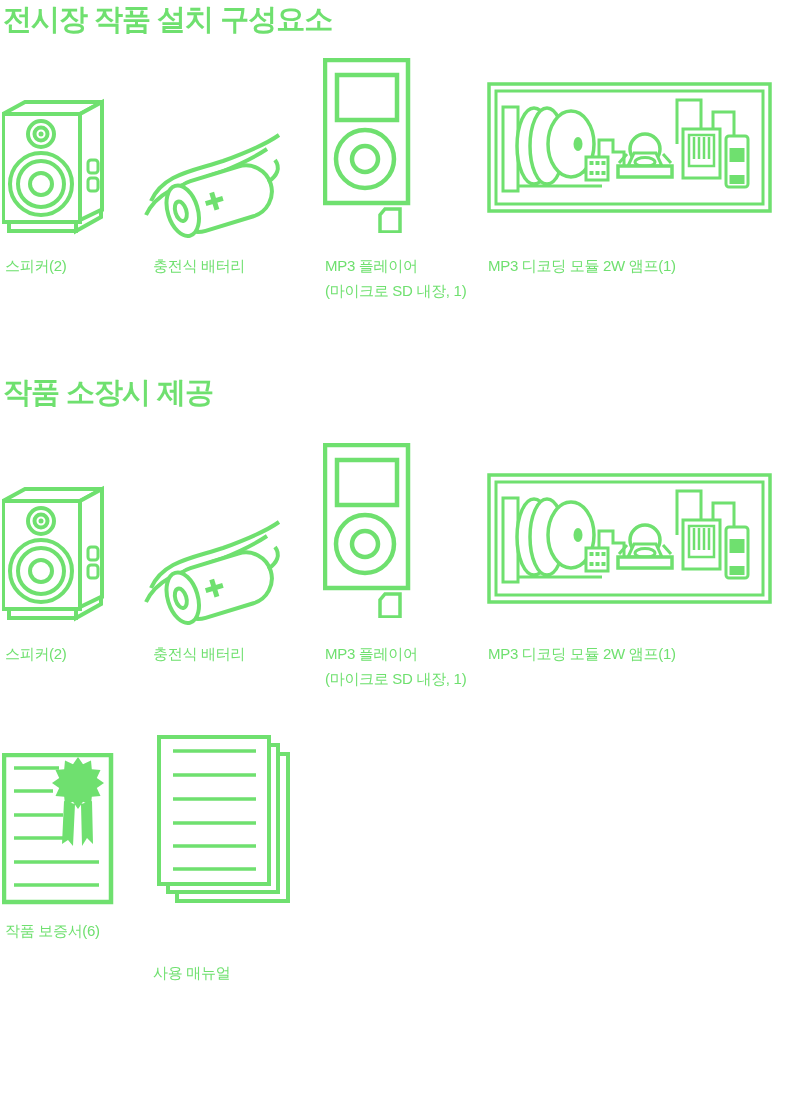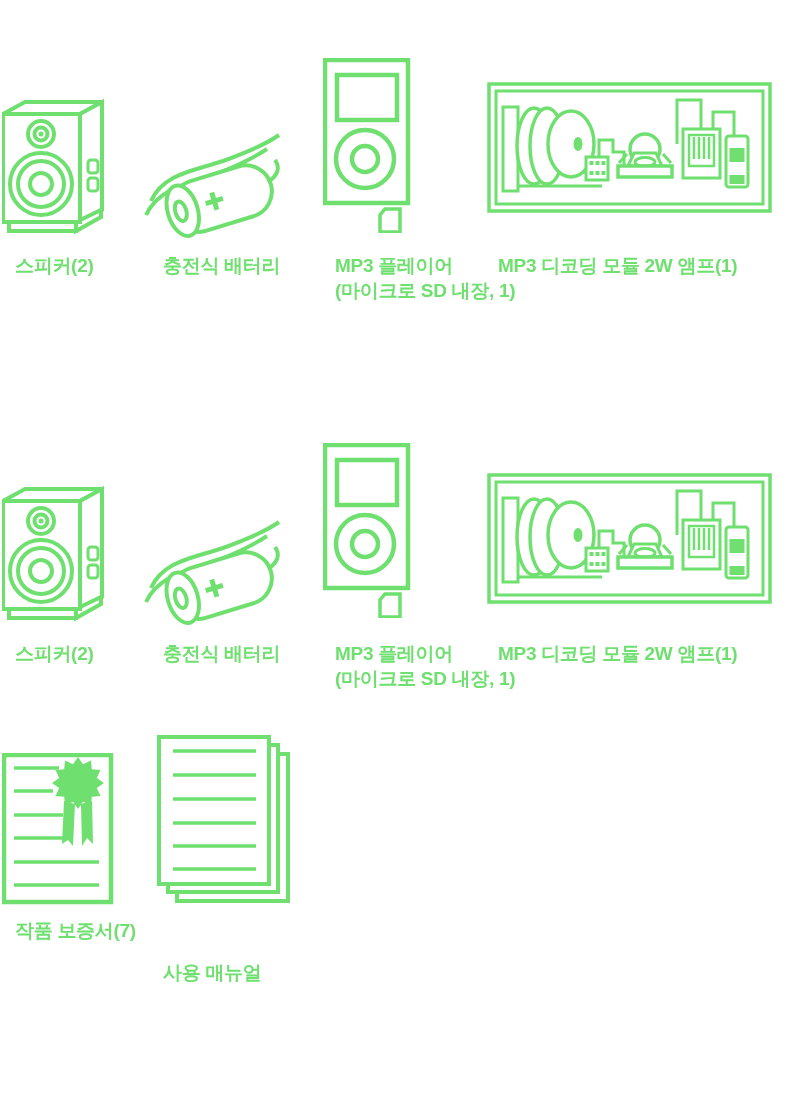--- a/index.html
+++ b/index.html
@@ -6,22 +6,22 @@
   html,body{margin:0;padding:0;background:#fff;}
   #page{
     position:relative;width:800px;height:1100px;background:#fff;overflow:hidden;
     font-family:"Liberation Sans","DejaVu Sans",sans-serif;
   }
   .ttl{
     position:absolute;font-weight:bold;font-size:29px;line-height:34px;
     color:var(--accent);letter-spacing:-1px;white-space:nowrap;
   }
   .lbl{
-    position:absolute;font-weight:bold;font-size:19px;line-height:25px;
-    color:var(--accent);letter-spacing:-0.3px;white-space:nowrap;margin-left:10px;
+    position:absolute;font-weight:normal;font-size:15px;line-height:25px;
+    color:var(--accent);letter-spacing:-0.3px;white-space:nowrap;
   }
   .ic{position:absolute;display:block;}
   
   .st{fill:none;stroke:var(--accent);}
   .stw{fill:#ffffff;stroke:var(--accent);}
   .fil{fill:var(--accent);stroke:none;}
   .w25{stroke-width:2.5px}.w3{stroke-width:3px}.w35{stroke-width:3.5px}
   .w4{stroke-width:4px}.w45{stroke-width:4.5px}.w5{stroke-width:5px}
 </style>
 </head>
@@ -111,20 +111,21 @@
       <rect class="stw w4" x="25" y="19" width="111" height="147"></rect>
       <rect class="stw w4" x="16" y="10" width="110" height="147"></rect>
       <rect class="stw w4" x="7" y="2" width="110" height="147"></rect>
       <path class="st w35" d="M21,16 H104 M21,40 H104 M21,64 H104 M21,88 H104 M21,111 H104 M21,134 H104"></path>
     </symbol>
   </defs>
 </svg>
 
 <div id="page">
 
+  <div class="ttl" style="left:3px;top:2px">전시장 작품 설치 구성요소</div>
 
   <svg class="ic" style="left:2px;top:98px" width="106" height="140" viewBox="0 0 106 140">
       <use href="#sym-speaker"></use>
     </svg>
   <svg class="ic" style="left:143px;top:127px" width="145" height="112" viewBox="0 0 145 112">
       <use href="#sym-battery"></use>
     </svg>
   <svg class="ic" style="left:323px;top:58px" width="90" height="175" viewBox="0 0 90 175">
       <use href="#sym-mp3"></use>
     </svg>
@@ -133,20 +134,21 @@
     </svg>
 
   <div class="lbl" style="left:5px;top:253px">스피커(2)</div>
   <div class="lbl" style="left:153px;top:253px">충전식 배터리</div>
   <div class="lbl" style="left:325px;top:253px">
     <div>MP3 플레이어</div>
     <div>(마이크로 SD 내장, 1)</div>
   </div>
   <div class="lbl" style="left:488px;top:253px">MP3 디코딩 모듈 2W 앰프(1)</div>
 
+  <div class="ttl" style="left:3px;top:375px">작품 소장시 제공</div>
 
   <svg class="ic" style="left:2px;top:485px" width="106" height="140" viewBox="0 0 106 140">
       <use href="#sym-speaker"></use>
     </svg>
   <svg class="ic" style="left:143px;top:514px" width="145" height="112" viewBox="0 0 145 112">
       <use href="#sym-battery"></use>
     </svg>
   <svg class="ic" style="left:323px;top:443px" width="90" height="175" viewBox="0 0 90 175">
       <use href="#sym-mp3"></use>
     </svg>
@@ -162,16 +164,16 @@
   </div>
   <div class="lbl" style="left:488px;top:641px">MP3 디코딩 모듈 2W 앰프(1)</div>
 
   <svg class="ic" style="left:2px;top:753px" width="112" height="152" viewBox="0 0 112 152">
       <use href="#sym-certificate"></use>
     </svg>
   <svg class="ic" style="left:152px;top:735px" width="140" height="175" viewBox="0 0 140 175">
       <use href="#sym-manual"></use>
     </svg>
 
-  <div class="lbl" style="left:5px;top:918px">작품 보증서(7)</div>
+  <div class="lbl" style="left:5px;top:918px">작품 보증서(6)</div>
   <div class="lbl" style="left:153px;top:960px">사용 매뉴얼</div>
 
 </div>
 
 </body></html>

